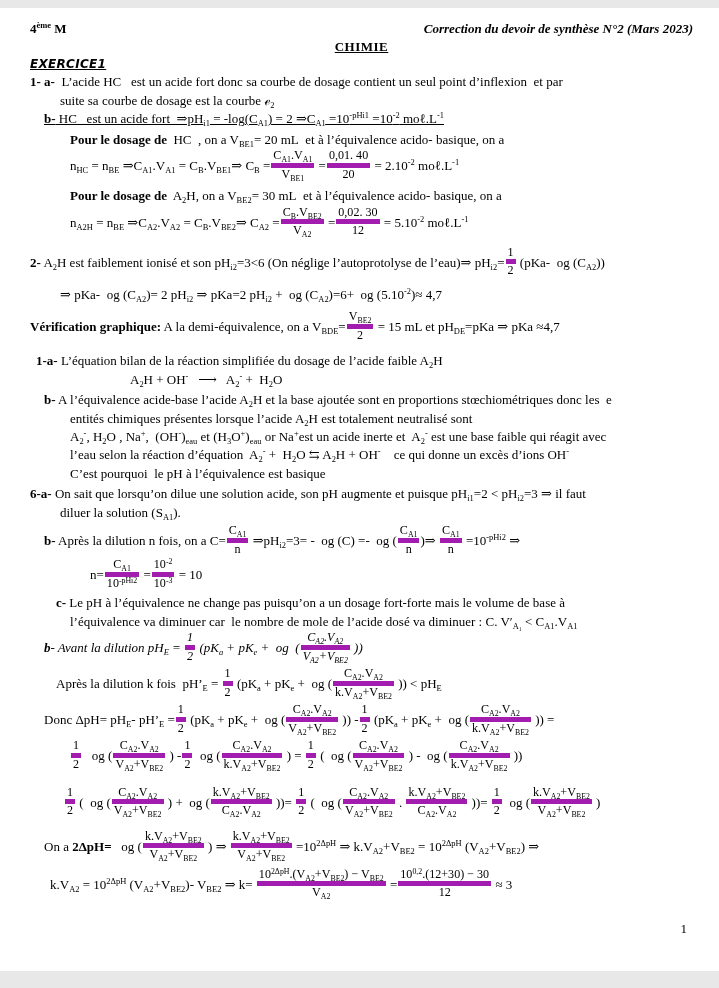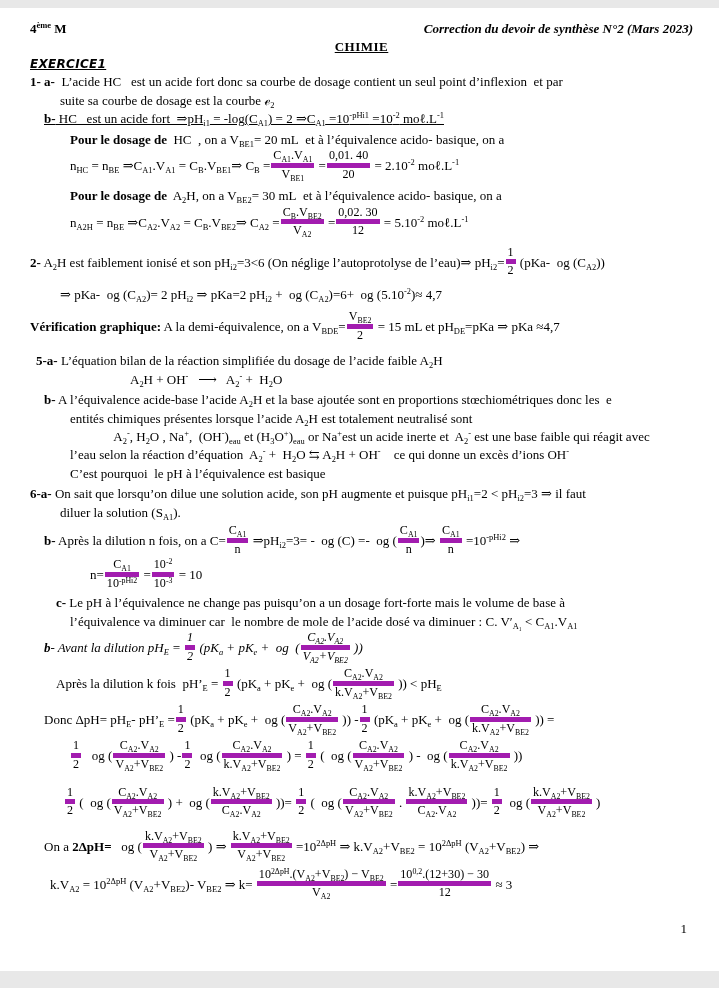--- a/index.html
+++ b/index.html
@@ -54,25 +54,25 @@
       <div class="ln" style="margin-left: 0px;"><b>1- a-</b>&nbsp; L’acide HC&nbsp;&nbsp; est un acide fort donc sa courbe de dosage contient un seul point d’inflexion&nbsp; et par</div>
       <div class="ln" style="margin-left: 30px;">suite sa courbe de dosage est la courbe ℯ<sub>2</sub></div>
       <div class="ln" style="margin-left: 14px; text-decoration: underline;"><b>b-</b> HC&nbsp;&nbsp; est un acide fort&nbsp; ⇒pH<sub>i1</sub> = -log(C<sub>A1</sub>) = 2 ⇒C<sub>A1</sub> =10<sup>-pHi1</sup> =10<sup>-2</sup> moℓ.L<sup>-1</sup></div>
       <div class="ln" style="margin-left: 40px; margin-top: 2px;"><b>Pour le dosage de</b>&nbsp; HC&nbsp; , on a V<sub>BE1</sub>= 20 mL&nbsp; et à l’équivalence acido- basique, on a</div>
       <div class="ln" style="margin-left: 40px; margin-top: 2px;">n<sub>HC</sub> = n<sub>BE</sub> ⇒C<sub>A1</sub>.V<sub>A1</sub> = C<sub>B</sub>.V<sub>BE1</sub>⇒ C<sub>B</sub> =<span class="fr"><span class="nu">C<sub>A1</sub>.V<sub>A1</sub></span><span class="de">V<sub>BE1</sub></span></span> =<span class="fr"><span class="nu">0,01. 40</span><span class="de">20</span></span> = 2.10<sup>-2</sup> moℓ.L<sup>-1</sup></div>
       <div class="ln" style="margin-left: 40px; margin-top: 4px;"><b>Pour le dosage de</b>&nbsp; A<sub>2</sub>H, on a V<sub>BE2</sub>= 30 mL&nbsp; et à l’équivalence acido- basique, on a</div>
       <div class="ln" style="margin-left: 40px; margin-top: 2px;">n<sub>A2H</sub> = n<sub>BE</sub> ⇒C<sub>A2</sub>.V<sub>A2</sub> = C<sub>B</sub>.V<sub>BE2</sub>⇒ C<sub>A2</sub> =<span class="fr"><span class="nu">C<sub>B</sub>.V<sub>BE2</sub></span><span class="de">V<sub>A2</sub></span></span> =<span class="fr"><span class="nu">0,02. 30</span><span class="de">12</span></span> = 5.10<sup>-2</sup> moℓ.L<sup>-1</sup></div>
       <div class="ln" style="margin-left: 0px; margin-top: 8px;"><b>2-</b> A<sub>2</sub>H est faiblement ionisé et son pH<sub>i2</sub>=3&lt;6 (On néglige l’autoprotolyse de l’eau)⇒ pH<sub>i2</sub>=<span class="fr"><span class="nu">1</span><span class="de">2</span></span> (pKa-&nbsp; og (C<sub>A2</sub>))</div>
       <div class="ln" style="margin-left: 30px; margin-top: 6px;">⇒ pKa-&nbsp; og (C<sub>A2</sub>)= 2 pH<sub>i2</sub> ⇒ pKa=2 pH<sub>i2</sub> +&nbsp; og (C<sub>A2</sub>)=6+&nbsp; og (5.10<sup>-2</sup>)≈ 4,7</div>
       <div class="ln" style="margin-left: 0px; margin-top: 8px;"><b>Vérification graphique:</b> A la demi-équivalence, on a V<sub>BDE</sub>=<span class="fr"><span class="nu">V<sub>BE2</sub></span><span class="de">2</span></span> = 15 mL et pH<sub>DE</sub>=pKa ⇒ pKa ≈4,7</div>
-      <div class="ln" style="margin-left: 6px; margin-top: 8px;"><b>5-a-</b> L’équation bilan de la réaction simplifiée du dosage de l’acide faible A<sub>2</sub>H</div>
+      <div class="ln" style="margin-left: 6px; margin-top: 8px;"><b>1-a-</b> L’équation bilan de la réaction simplifiée du dosage de l’acide faible A<sub>2</sub>H</div>
       <div class="ln" style="margin-left: 100px;">A<sub>2</sub>H + OH<sup>-</sup>&nbsp;&nbsp; ⟶&nbsp;&nbsp; A<sub>2</sub><sup>-</sup> +&nbsp; H<sub>2</sub>O</div>
       <div class="ln" style="margin-left: 14px; margin-top: 2px;"><b>b-</b> A l’équivalence acide-base l’acide A<sub>2</sub>H et la base ajoutée sont en proportions stœchiométriques donc les&nbsp; e</div>
       <div class="ln" style="margin-left: 40px;">entités chimiques présentes lorsque l’acide A<sub>2</sub>H est totalement neutralisé sont</div>
-      <div class="ln" style="margin-left: 40px; text-align: center;">A<sub>2</sub><sup>-</sup>, H<sub>2</sub>O , Na<sup>+</sup>,&nbsp; (OH<sup>-</sup>)<sub>eau</sub> et (H<sub>3</sub>O<sup>+</sup>)<sub>eau</sub> or Na<sup>+</sup>est un acide inerte et&nbsp; A<sub>2</sub><sup>-</sup> est une base faible qui réagit avec</div>
+      <div class="ln" style="margin-left: 40px;">A<sub>2</sub><sup>-</sup>, H<sub>2</sub>O , Na<sup>+</sup>,&nbsp; (OH<sup>-</sup>)<sub>eau</sub> et (H<sub>3</sub>O<sup>+</sup>)<sub>eau</sub> or Na<sup>+</sup>est un acide inerte et&nbsp; A<sub>2</sub><sup>-</sup> est une base faible qui réagit avec</div>
       <div class="ln" style="margin-left: 40px;">l’eau selon la réaction d’équation&nbsp; A<sub>2</sub><sup>-</sup> +&nbsp; H<sub>2</sub>O ⇆ A<sub>2</sub>H + OH<sup>-</sup>&nbsp;&nbsp;&nbsp; ce qui donne un excès d’ions OH<sup>-</sup></div>
       <div class="ln" style="margin-left: 40px;">C’est pourquoi&nbsp; le pH à l’équivalence est basique</div>
       <div class="ln" style="margin-left: 0px; margin-top: 2px;"><b>6-a-</b> On sait que lorsqu’on dilue une solution acide, son pH augmente et puisque pH<sub>i1</sub>=2 &lt; pH<sub>i2</sub>=3 ⇒ il faut</div>
       <div class="ln" style="margin-left: 30px;">diluer la solution (S<sub>A1</sub>).</div>
       <div class="ln" style="margin-left: 14px; margin-top: 4px;"><b>b-</b> Après la dilution n fois, on a C=<span class="fr"><span class="nu">C<sub>A1</sub></span><span class="de">n</span></span> ⇒pH<sub>i2</sub>=3= -&nbsp; og (C) =-&nbsp; og (<span class="fr"><span class="nu">C<sub>A1</sub></span><span class="de">n</span></span>)⇒ <span class="fr"><span class="nu">C<sub>A1</sub></span><span class="de">n</span></span> =10<sup>-pHi2</sup> ⇒</div>
       <div class="ln" style="margin-left: 60px; margin-top: 2px;">n=<span class="fr"><span class="nu">C<sub>A1</sub></span><span class="de">10<sup>-pHi2</sup></span></span> =<span class="fr"><span class="nu">10<sup>-2</sup></span><span class="de">10<sup>-3</sup></span></span> = 10</div>
       <div class="ln" style="margin-left: 26px; margin-top: 2px;"><b>c-</b> Le pH à l’équivalence ne change pas puisqu’on a un dosage fort-forte mais le volume de base à</div>
       <div class="ln" style="margin-left: 40px;">l’équivalence va diminuer car&nbsp; le nombre de mole de l’acide dosé va diminuer : C. V′<sub>A₁</sub> &lt; C<sub>A1</sub>.V<sub>A1</sub></div>
       <div class="ln" style="margin-left: 14px; margin-top: 2px; font-style: italic;"><b>b</b>- Avant la dilution pH<sub>E</sub> = <span class="fr"><span class="nu">1</span><span class="de">2</span></span> (pK<sub>a</sub> + pK<sub>e</sub> +&nbsp; og&nbsp; (<span class="fr"><span class="nu">C<sub>A2</sub>.V<sub>A2</sub></span><span class="de">V<sub>A2</sub>+V<sub>BE2</sub></span></span> ))</div>
       <div class="ln" style="margin-left: 26px; margin-top: 4px;">Après la dilution k fois&nbsp; pH’<sub>E</sub> = <span class="fr"><span class="nu">1</span><span class="de">2</span></span> (pK<sub>a</sub> + pK<sub>e</sub> +&nbsp; og (<span class="fr"><span class="nu">C<sub>A2</sub>.V<sub>A2</sub></span><span class="de">k.V<sub>A2</sub>+V<sub>BE2</sub></span></span> )) &lt; pH<sub>E</sub></div>

